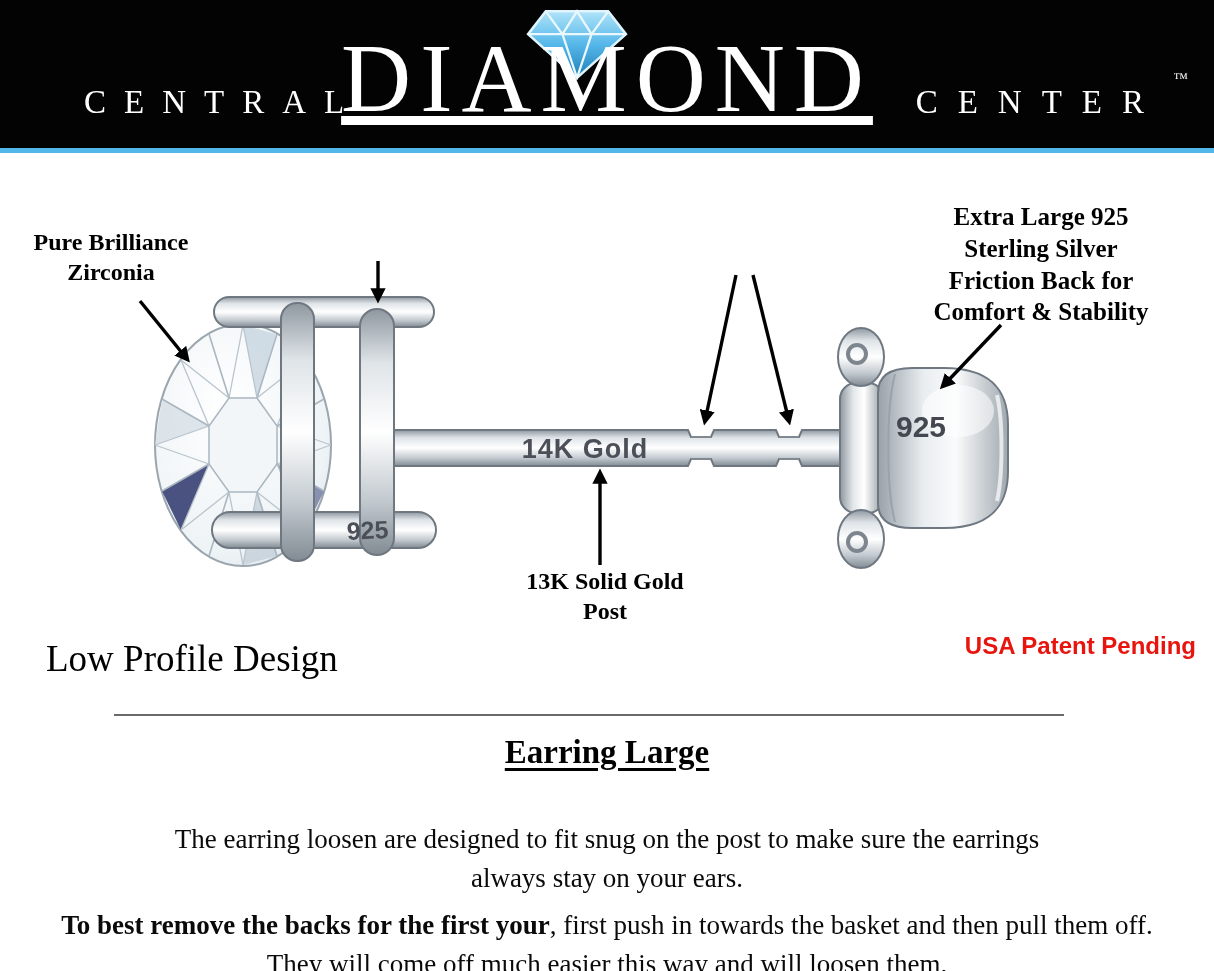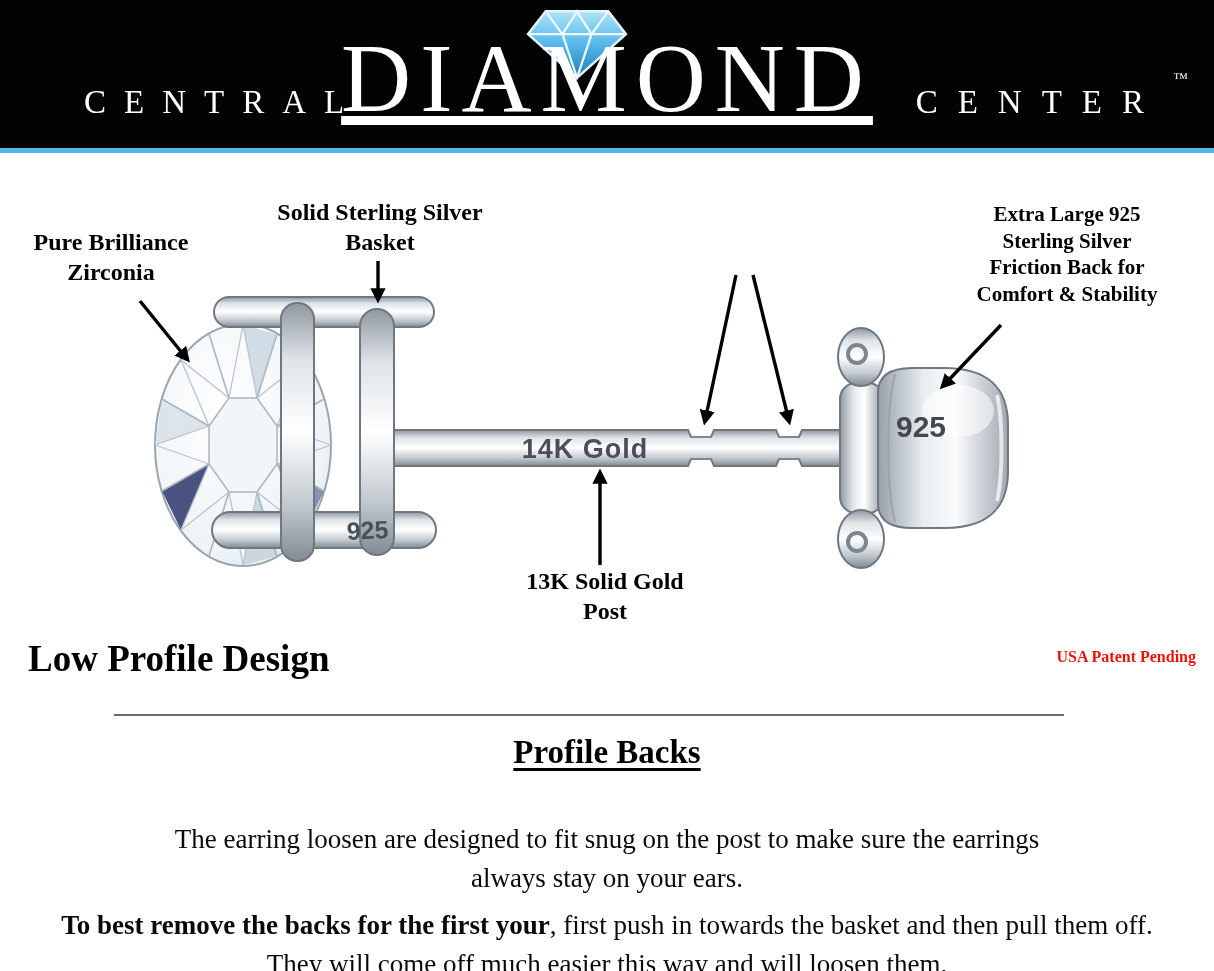--- a/index.html
+++ b/index.html
@@ -17,27 +17,27 @@
   .accent-line{position:absolute;top:148px;left:0;width:1214px;height:5px;background:#52b7e9;}
 
   
   .diagram{position:absolute;top:153px;left:0;width:1214px;height:485px;}
   .earring-svg{position:absolute;left:0;top:0;}
   .callout{position:absolute;font-weight:700;font-size:24px;line-height:1.27;text-align:center;
            white-space:pre-line;color:#000;}
   .callout-zirconia{left:6px;top:74px;width:210px;text-align:center;}
   .callout-basket{left:256px;top:44px;width:248px;}
   .callout-notched{left:618px;top:60px;width:248px;}
-  .callout-friction{left:941px;top:48px;width:252px;font-size:21px;}
+  .callout-friction{left:915px;top:48px;width:252px;font-size:25px;}
   .callout-post{left:503px;top:413px;width:204px;}
 
   
-  .design-title{position:absolute;left:28px;top:637px;font-size:37px;font-weight:700;}
-  .patent-note{position:absolute;right:18px;top:648px;font-family:Liberation Serif, serif;
-               font-weight:700;font-size:16px;color:#e8150f;}
+  .design-title{position:absolute;left:46px;top:637px;font-size:37px;font-weight:400;}
+  .patent-note{position:absolute;right:18px;top:632px;font-family:Liberation Sans, sans-serif;
+               font-weight:700;font-size:24px;color:#e8150f;}
   .divider{position:absolute;top:714px;left:114px;width:950px;height:2px;background:#6a6a6a;}
   .backs-heading{position:absolute;top:734px;left:0;width:100%;text-align:center;font-size:33px;
                  font-weight:700;text-decoration:underline;text-underline-offset:5px;}
   .para{position:absolute;left:50%;transform:translateX(-50%);text-align:center;
         font-size:27px;line-height:1.45;color:#0a0a0a;}
   .para-fit{top:793px;width:920px;}
   .para-remove{top:879px;width:1105px;}
 </style>
 </head>
 <body>
@@ -140,30 +140,28 @@
         <line x1="378" y1="108" x2="378" y2="146" marker-end="url(#ah)"></line>
         <line x1="736" y1="122" x2="705" y2="268" marker-end="url(#ah)"></line>
         <line x1="753" y1="122" x2="789" y2="268" marker-end="url(#ah)"></line>
         <line x1="1001" y1="172" x2="943" y2="233" marker-end="url(#ah)"></line>
         <line x1="600" y1="412" x2="600" y2="320" marker-end="url(#ah)"></line>
       </g>
     </svg>
 
     <div class="callout callout-zirconia">Pure Brilliance
 Zirconia</div>
-    <div class="callout callout-basket">Solid Sterling Silver
-Basket</div>
     <div class="callout callout-friction">Extra Large 925
 Sterling Silver
 Friction Back for
 Comfort &amp; Stability</div>
     <div class="callout callout-post">13K Solid Gold
 Post</div>
   </div>
 
   <div class="design-title">Low Profile Design</div>
   <div class="patent-note">USA Patent Pending</div>
   <div class="divider"></div>
-  <div class="backs-heading">Profile Backs</div>
+  <div class="backs-heading">Earring Large</div>
   <p class="para para-fit">The earring loosen are designed to fit snug on the post to make sure the earrings always stay on your ears.</p>
   <p class="para para-remove"><strong>To best remove the backs for the first your</strong><span>, first push in towards the basket and then pull them off. They will come off much easier this way and will loosen them.</span></p>
 
 </div>
 
 </body></html>

